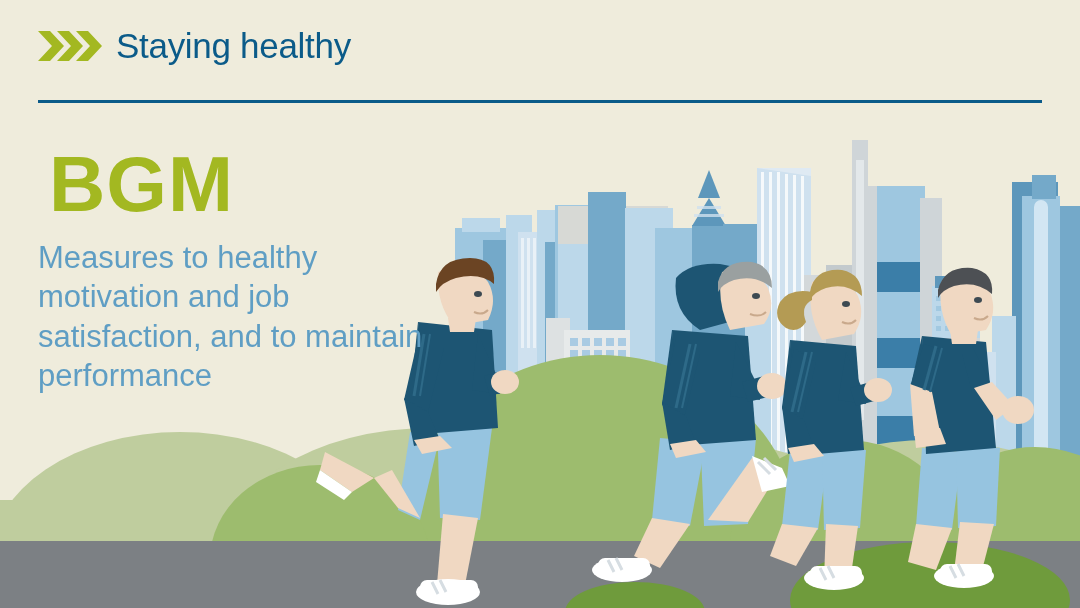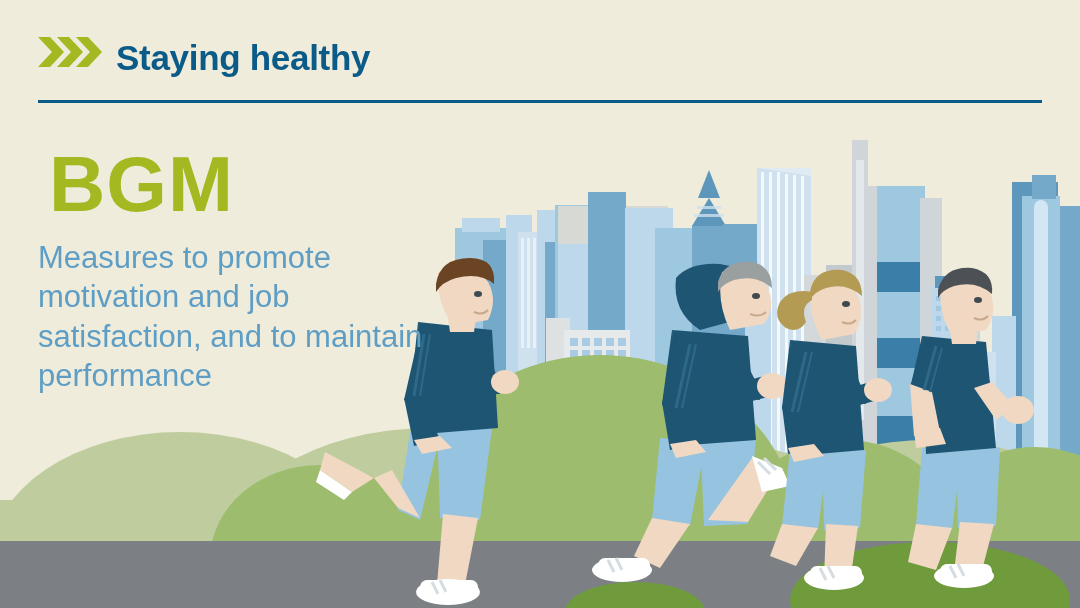--- a/index.html
+++ b/index.html
@@ -15,22 +15,22 @@
   .scene svg{display:block;width:1080px;height:608px;}
 
   
   .kicker{
     position:absolute;left:38px;top:28px;
     display:flex;align-items:center;gap:14px;
     z-index:5;
   }
   .chevrons{display:block;line-height:0;}
   .kicker-text{
-    font-size:35px;font-weight:bold;color:#0b5b89;
-    letter-spacing:-0.3px;line-height:1;white-space:nowrap;margin-top:12px;
+    font-size:35px;font-weight:normal;color:#0b5b89;
+    letter-spacing:-0.3px;line-height:1;white-space:nowrap;
   }
   .rule{
     position:absolute;left:38px;top:100px;width:1004px;height:3px;
     background:#0b5b89;z-index:5;
   }
   .headline{
     position:absolute;left:38px;top:134px;
     font-size:78px;font-weight:bold;color:#a3b821;
     letter-spacing:1px;line-height:1;z-index:5;margin:11px;
   }
@@ -339,15 +339,15 @@
         <polygon points="38,2 50,2 64,17 50,32 38,32 52,17" fill="#a3b821"></polygon>
       </svg>
     </span>
     <span class="kicker-text">Staying healthy</span>
   </div>
 
   <div class="rule"></div>
 
   <h1 class="headline">BGM</h1>
 
-  <p class="subhead">Measures to promote motivation and job satisfaction, and to maintain performance</p>
+  <p class="subhead">Measures to healthy motivation and job satisfaction, and to maintain performance</p>
 
 </div>
 
 </body></html>

